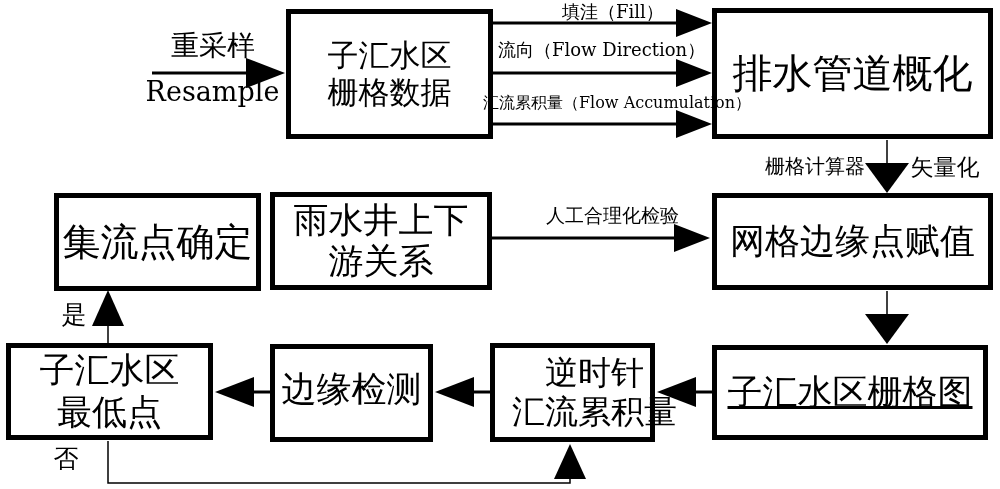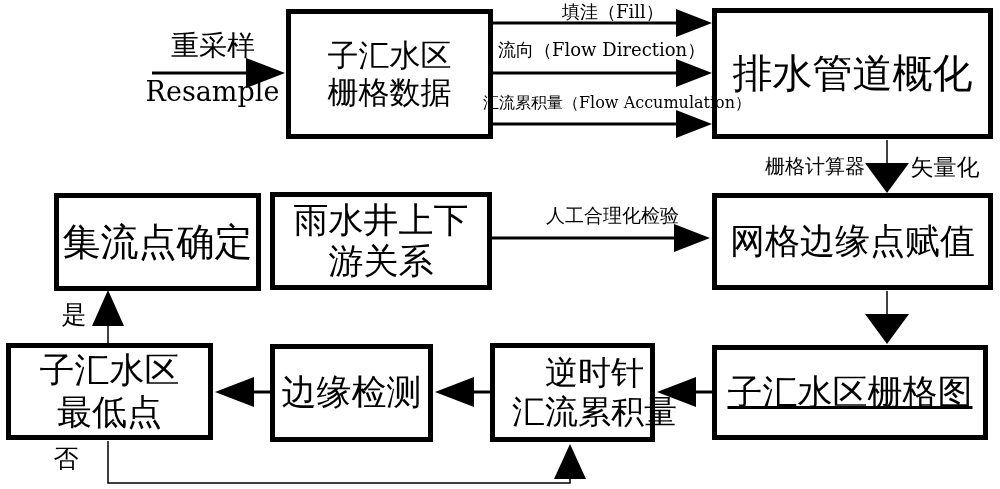--- a/index.html
+++ b/index.html
@@ -35,21 +35,21 @@
   #box-dem{left:6px;top:9px;width:147px;height:129px;font-size:40px;}
   #box-raster-data{left:286px;top:9px;width:207px;height:130px;font-size:31px;}
   #box-raster-data .ln.small{font-size:29px;}
   #box-drainage{left:712px;top:8px;width:281px;height:131px;font-size:40px;}
   
   #box-catchment{left:6px;top:193px;width:207px;height:98px;font-size:38px;margin-left:48px;}
   #box-rainwell{left:270px;top:192px;width:222px;height:98px;font-size:35px;}
   #box-gridedge{left:712px;top:193px;width:281px;height:97px;font-size:35px;}
   
   #box-lowest{left:6px;top:343px;width:207px;height:97px;font-size:35px;}
-  #box-edgedet{left:270px;top:344px;width:163px;height:98px;font-size:35px;}
+  #box-edgedet{left:270px;top:344px;width:163px;height:98px;font-size:35px;font-family:Liberation Mono, monospace;}
   #box-ccw{left:490px;top:343px;width:165px;height:99px;font-size:33px;padding-left:44px;}
   #box-rastermap{left:712px;top:345px;width:276px;height:95px;font-size:35px;text-decoration:underline;}
   
   #lbl-resample-cn{left:152px;top:32px;width:122px;font-size:28px;}
   #lbl-resample-en{left:140px;top:78px;width:145px;font-size:27px;}
   #lbl-fill{left:518px;top:3px;width:190px;font-size:18px;}
   #lbl-flowdir{left:498px;top:41px;width:205px;font-size:18px;}
   #lbl-flowacc{left:483px;top:95px;width:230px;font-size:16px;}
   #lbl-rastercalc{left:754px;top:156px;width:122px;font-size:20px;text-align:center;}
   #lbl-vectorize{left:905px;top:156px;width:80px;font-size:23px;}

